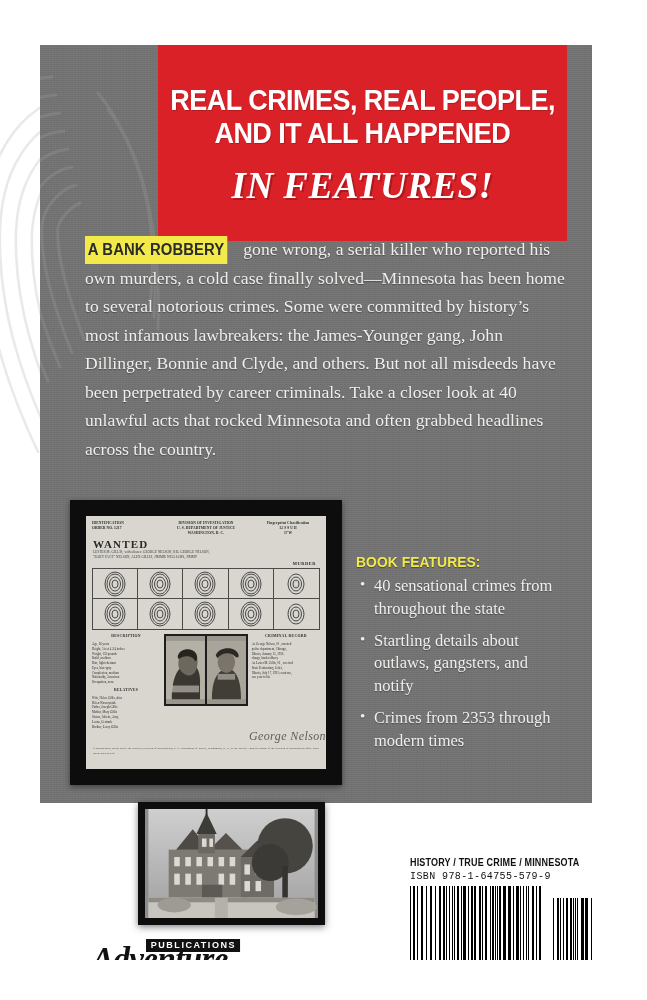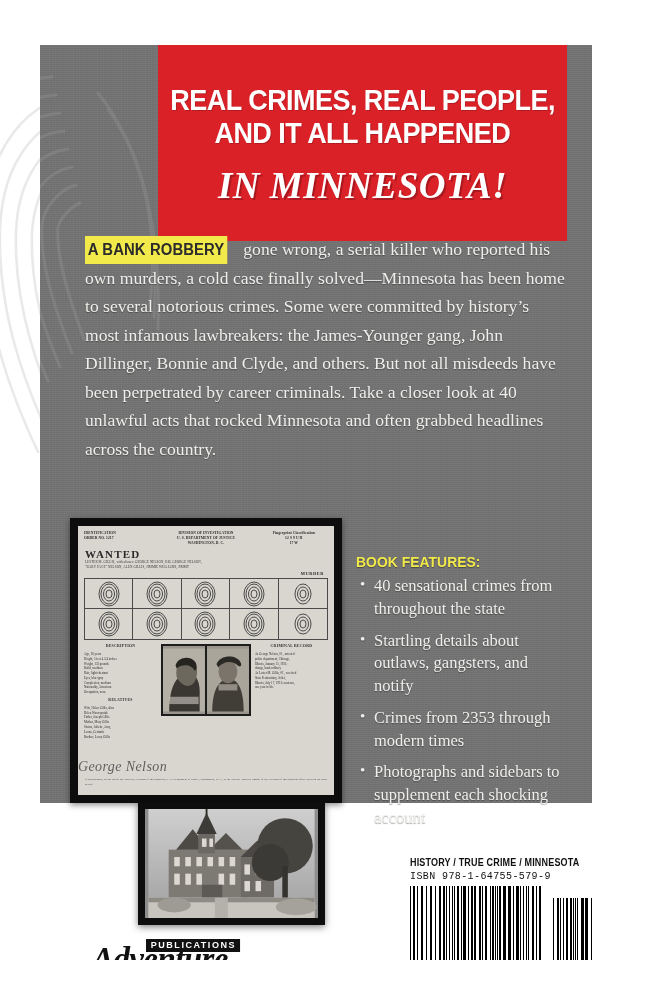--- a/index.html
+++ b/index.html
@@ -146,25 +146,25 @@
     transform-origin: left center;
     margin-right: 1px;
     text-shadow: none;
     vertical-align: baseline;
   }
 
   
   .poster-frame {
     position: absolute;
     left: 30px;
-    top: 473px;
+    top: 455px;
     width: 272px;
     height: 285px;
     background: #0d0d0d;
-    padding: 8px;
+    padding: 16px;
     z-index: 10;
     box-shadow: 0 2px 6px rgba(0,0,0,0.45);
   }
   .poster-inner {
     position: relative;
     width: 100%;
     height: 100%;
     background: #d9d6cf;
     overflow: hidden;
     font-family: "Liberation Serif", serif;
@@ -234,26 +234,26 @@
     background: #1d1d1d;
     display: flex;
     gap: 2px;
     padding: 2px;
   }
   .mug { flex: 1; position: relative; overflow: hidden; background: #9a968d; }
   .mug svg { width: 100%; height: 100%; display: block; }
   .pst-rec { width: 31%; font-size: 3.1px; line-height: 1.55; }
   .pst-rec .hd { font-weight: 700; text-align: center; font-size: 3.8px; letter-spacing: 0.3px; margin-bottom: 2px; }
   .signature {
-    text-align: left;
+    text-align: right;
     font-family: "Liberation Serif", serif;
     font-style: italic;
-    font-size: 14px;
+    font-size: 12px;
     color: #3b3b3b;
-    margin-top: 20px;
+    margin-top: 0;
     letter-spacing: 0.4px;
     opacity: 0.78;
   }
   .pst-foot {
     font-size: 2.9px;
     line-height: 1.5;
     padding: 2px 7px 0;
     text-align: justify;
     color: #3d3d3d;
   }
@@ -437,21 +437,21 @@
           <path d="M176 28 C 218 80, 240 162, 236 264"></path>
         </g>
       </svg>
     </div>
 
     <div class="cover-white-band"></div>
 
     <div class="red-banner">
       <div class="headline-1">REAL CRIMES, REAL PEOPLE,</div>
       <div class="headline-2">AND IT ALL HAPPENED</div>
-      <div class="headline-3">IN MINNESOTA!</div>
+      <div class="headline-3">IN FEATURES!</div>
     </div>
 
     <p class="body-copy"><span class="lead-in">A BANK ROBBERY</span><span> gone wrong, a serial killer who reported his own murders, a cold case finally solved—Minnesota has been home to several notorious crimes. Some were committed by history’s most infamous lawbreakers: the James-Younger gang, John Dillinger, Bonnie and Clyde, and others. But not all misdeeds have been perpetrated by career criminals. Take a closer look at 40 unlawful acts that rocked Minnesota and often grabbed headlines across the country.</span></p>
 
     <div class="poster-frame">
       <div class="poster-inner">
         <div class="pst-top">
           <div class="pst-col">
             <div class="pst-b">IDENTIFICATION</div>
             <div class="pst-b">ORDER NO. 1217</div>
@@ -689,21 +689,20 @@
         </svg>
       </div>
     </div>
 
     <div class="features">
       <div class="features-title">BOOK FEATURES:</div>
       <ul>
         <li>40 sensational crimes from throughout the state</li>
         <li>Startling details about outlaws, gangsters, and notify</li>
         <li>Crimes from 2353 through modern times</li>
-        <li>Photographs and sidebars to supplement each shocking account</li>
       </ul>
     </div>
 
     <div class="barcode-block">
       <div class="cat-line">HISTORY / TRUE CRIME / MINNESOTA</div>
       <div class="isbn-line">ISBN 978-1-64755-579-9</div>
       <div class="barcodes">
         <div class="bc-main">
           <div class="bars" id="bars-main">
               <div class="bar" style="width:1px"></div>

